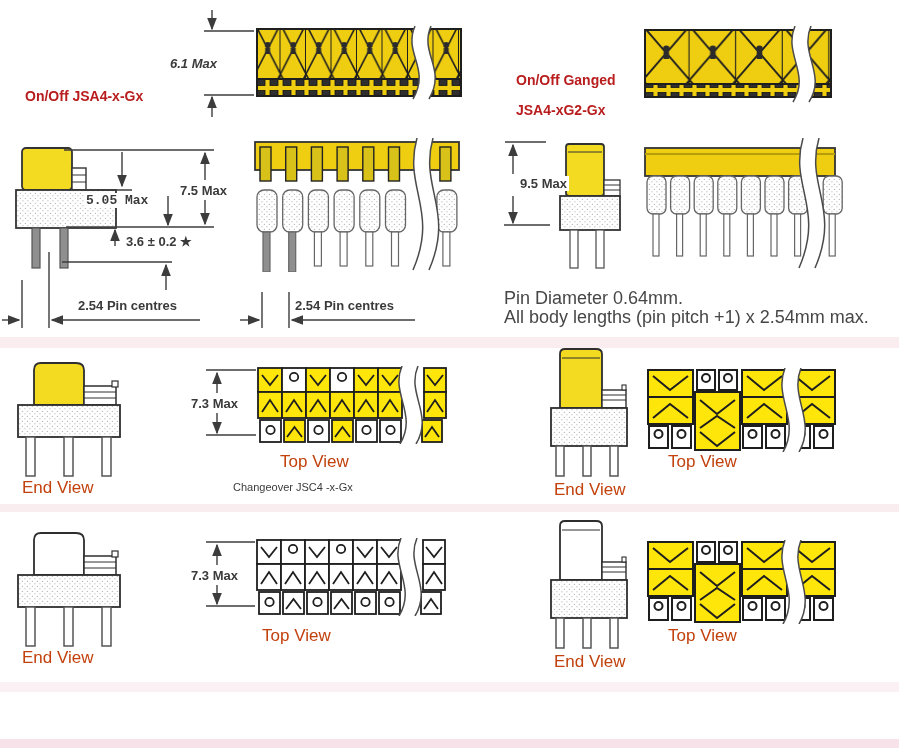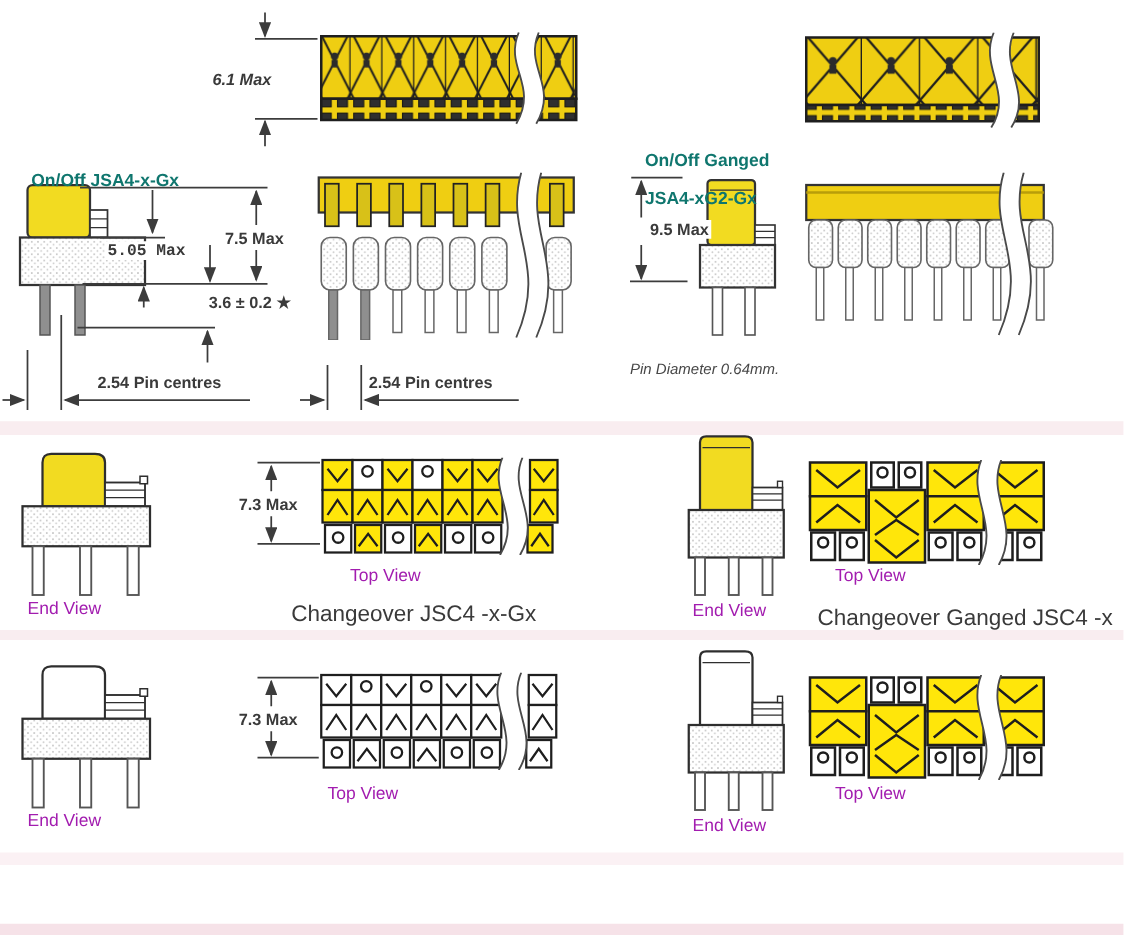--- a/index.html
+++ b/index.html
@@ -2,24 +2,24 @@
 <html><head>
 <meta charset="utf-8">
 <style>
   html,body{margin:0;padding:0;background:#fff;}
   #page{position:relative;width:899px;height:748px;background:#ffffff;overflow:hidden;
         font-family:"Liberation Sans",sans-serif;color:#3c3c3c;}
   .band{position:absolute;left:0;width:899px;z-index:0;}
   .abs{position:absolute;z-index:1;}
   .lbl{position:absolute;z-index:6;white-space:nowrap;}
   .dim{font-weight:bold;font-size:13px;color:#3a3a3a;background:#fff;padding:0 2px;}
-  .title{font-weight:bold;font-size:14px;color:#0f766e;margin-top:48px;}
-  .viewlbl{font-size:14px;color:#a21caf;}
-  .caption{font-size:18px;color:#3a3a3a;}
-  .note{font-size:12px;color:#474747;font-style:italic;}
+  .title{font-weight:bold;font-size:14px;color:#b91c1c;}
+  .viewlbl{font-size:17px;color:#c2410c;}
+  .caption{font-size:11px;color:#3a3a3a;}
+  .note{font-size:18px;color:#474747;}
   svg{display:block;}
   .cY{fill:var(--cell,#FFE60A);}
   .capF{fill:var(--cap,#F2DB21);}
   .mono{--cell:#ffffff;--cap:#ffffff;}
   #dims{position:absolute;left:0;top:0;z-index:5;pointer-events:none;}
 </style>
 </head>
 <body>
 
 <div id="page">
@@ -369,38 +369,38 @@
       <line x1="217" y1="565" x2="217" y2="545" marker-end="url(#ah)"></line>
       <line x1="217" y1="585" x2="217" y2="604" marker-end="url(#ah)"></line>
       <line x1="206" y1="606" x2="255" y2="606"></line>
     </g>
   </svg>
 
   <div class="lbl title" style="left:25px;top:88px;">On/Off JSA4-x-Gx</div>
   <div class="lbl dim" style="left:168px;top:56px;font-style:italic;">6.1 Max</div>
   <div class="lbl dim" style="left:84px;top:193px;font-family:Liberation Mono, monospace;">5.05 Max</div>
   <div class="lbl dim" style="left:178px;top:183px;">7.5 Max</div>
-  <div class="lbl dim" style="left:124px;top:234px;margin-left:41px;">3.6 ± 0.2 ★</div>
+  <div class="lbl dim" style="left:124px;top:234px;">3.6 ± 0.2 ★</div>
   <div class="lbl dim" style="left:76px;top:298px;">2.54 Pin centres</div>
   <div class="lbl dim" style="left:293px;top:298px;">2.54 Pin centres</div>
 
   <div class="lbl title" style="left:516px;top:72px;">On/Off Ganged</div>
   <div class="lbl title" style="left:516px;top:102px;">JSA4-xG2-Gx</div>
   <div class="lbl dim" style="left:518px;top:176px;">9.5 Max</div>
 
   <div class="lbl note" style="left:504px;top:288px;">Pin Diameter 0.64mm.</div>
+  <div class="lbl note" style="left:504px;top:307px;">All body lengths (pin pitch +1) x 2.54mm max.</div>
 
   <div class="lbl dim" style="left:189px;top:396px;">7.3 Max</div>
   <div class="lbl viewlbl" style="left:280px;top:452px;">Top View</div>
   <div class="lbl viewlbl" style="left:22px;top:478px;">End View</div>
   <div class="lbl caption" style="left:233px;top:481px;">Changeover JSC4 -x-Gx</div>
 
   <div class="lbl viewlbl" style="left:554px;top:480px;">End View</div>
   <div class="lbl viewlbl" style="left:668px;top:452px;">Top View</div>
-  <div class="lbl caption" style="left:654px;top:484px;">Changeover Ganged  JSC4 -x</div>
 
   <div class="lbl dim" style="left:189px;top:568px;">7.3 Max</div>
   <div class="lbl viewlbl" style="left:262px;top:626px;">Top View</div>
   <div class="lbl viewlbl" style="left:22px;top:648px;">End View</div>
 
   <div class="lbl viewlbl" style="left:554px;top:652px;">End View</div>
   <div class="lbl viewlbl" style="left:668px;top:626px;">Top View</div>
 
 </div>
 

